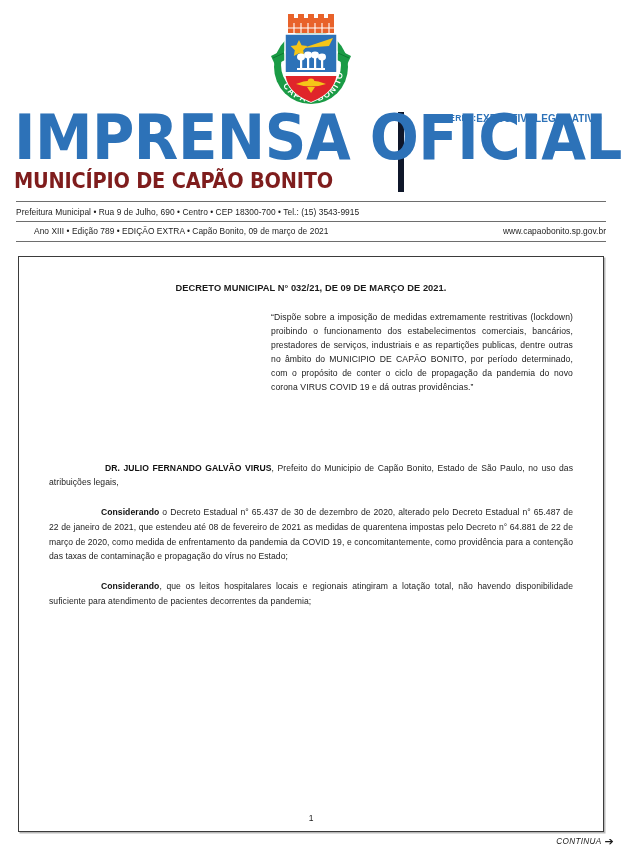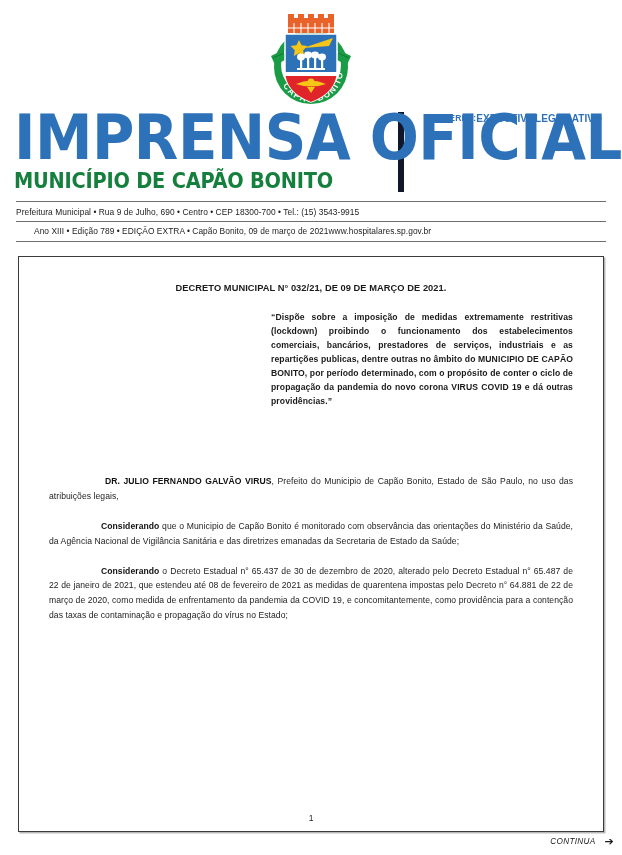--- a/index.html
+++ b/index.html
@@ -52,21 +52,21 @@
     transform: scaleX(1.02);
     transform-origin: left bottom;
     white-space: nowrap;
   }
   .municipio {
     font-family: "Liberation Sans Narrow", "DejaVu Sans Condensed", "Liberation Sans", sans-serif;
     font-weight: 700;
     font-size: 21.5px;
     line-height: 1.05;
     letter-spacing: -0.2px;
-    color: #15803d;
+    color: #7f1d1d;
     margin-top: 6px;
     white-space: nowrap;
   }
   .poderes {
     flex: 0 0 auto;
     border-left: 6px solid #0f172a;
     padding: 0 6px 8px 26px;
     margin-left: 16px;
     text-align: left;
     align-self: stretch;
@@ -97,21 +97,21 @@
 
   .info-line {
     font-size: 8.4px;
     color: #1d1d1d;
     padding: 4.5px 16px 4.5px 16px;
     letter-spacing: 0.05px;
     white-space: nowrap;
   }
   .info-line.second {
     display: flex;
-    justify-content: flex-start;
+    justify-content: space-between;
     align-items: baseline;
     padding-top: 4px;
     padding-bottom: 5px;
     padding-left: 34px;
   }
 
   
   .content-box {
     position: absolute;
     left: 18px;
@@ -133,21 +133,21 @@
     font-family: "Liberation Sans", sans-serif;
     font-weight: 700;
     font-size: 9.3px;
     letter-spacing: 0.05px;
     margin-bottom: 18px;
   }
 
   .ementa {
     margin-left: 222px;
     font-family: "Liberation Sans", sans-serif;
-    font-weight: 700;
+    font-weight: 400;
     font-size: 8.6px;
     line-height: 1.62;
     text-align: justify;
     letter-spacing: 0.1px;
   }
 
   .body-space { height: 66px; }
 
   p.para {
     font-family: "Liberation Sans", sans-serif;
@@ -177,21 +177,21 @@
     position: absolute;
     right: 8px;
     top: 836px;
     font-family: "Liberation Sans", sans-serif;
     font-style: italic;
     font-size: 8.2px;
     letter-spacing: 0.3px;
     color: #1a1a1a;
     display: flex;
     align-items: center;
-    gap: 9px;
+    gap: 3px;
   }
   .continua .arrow {
     font-style: normal;
     font-size: 11px;
     line-height: 1;
     position: relative;
     top: -0.5px;
   }
 </style>
 </head>
@@ -272,34 +272,34 @@
       <div class="p-val">EXECUTIVO</div>
       <div class="p-val">LEGISLATIVO</div>
     </div>
   </div>
 
   <div class="rule top"></div>
   <div class="info-line">Prefeitura Municipal • Rua 9 de Julho, 690 • Centro • CEP 18300-700 • Tel.: (15) 3543-9915</div>
   <div class="rule"></div>
   <div class="info-line second">
     <span>Ano XIII • Edição 789 • EDIÇÃO EXTRA • Capão Bonito, 09 de março de 2021</span>
-    <span>www.hospitalares.sp.gov.br</span>
+    <span>www.capaobonito.sp.gov.br</span>
   </div>
   <div class="rule"></div>
 </div>
 
 <div class="content-box">
   <div class="doc">
     <div class="decreto-title">DECRETO MUNICIPAL N° 032/21, DE 09 DE MARÇO DE 2021.</div>
     <div class="ementa">“Dispõe sobre a imposição de medidas extremamente restritivas (lockdown) proibindo o funcionamento dos estabelecimentos comerciais, bancários, prestadores de serviços, industriais e as repartições publicas, dentre outras no âmbito do MUNICIPIO DE CAPÃO BONITO, por período determinado, com o propósito de conter o ciclo de propagação da pandemia do novo corona VIRUS COVID 19 e dá outras providências.”</div>
     <div class="body-space"></div>
     <div id="paras">
         <p class="para first"><b>DR. JULIO FERNANDO GALVÃO VIRUS</b>, Prefeito do Municipio de Capão Bonito, Estado de São Paulo, no uso das atribuições legais,</p>
-        <p class="para"><b>Considerando</b> que o Municipio de Capão Bonito é monitorado com observância das orientações do Ministério da Saúde, da Agência Nacional de Vigilância Sanitária e das diretrizes emanadas da Secretaria de Estado da Saúde;</p>
         <p class="para"><b>Considerando</b> o Decreto Estadual n° 65.437 de 30 de dezembro de 2020, alterado pelo Decreto Estadual n° 65.487 de 22 de janeiro de 2021, que estendeu até 08 de fevereiro de 2021 as medidas de quarentena impostas pelo Decreto n° 64.881 de 22 de março de 2020, como medida de enfrentamento da pandemia da COVID 19, e concomitantemente, como providência para a contenção das taxas de contaminação e propagação do vírus no Estado;</p>
+        <p class="para"><b>Considerando</b>, que os leitos hospitalares locais e regionais atingiram a lotação total, não havendo disponibilidade suficiente para atendimento de pacientes decorrentes da pandemia;</p>
       </div>
   </div>
   <div class="page-num">1</div>
 </div>
 
 <div class="continua">
   <span>CONTINUA</span>
   <span class="arrow">➔</span>
 </div>
 

